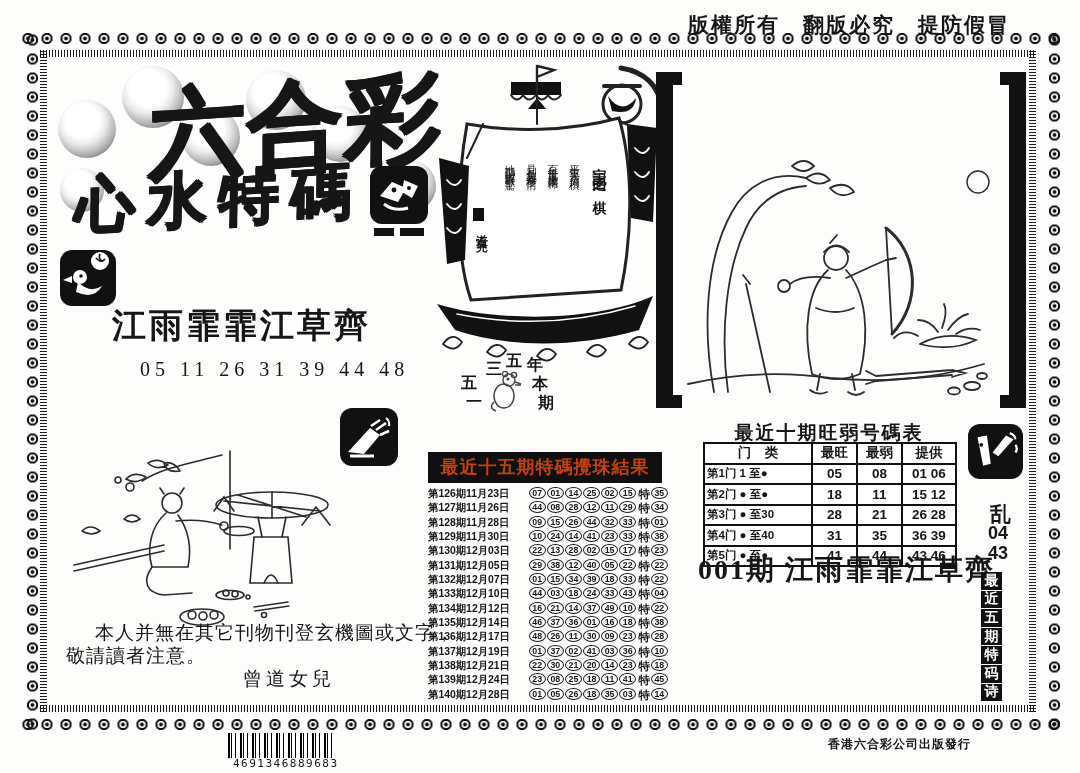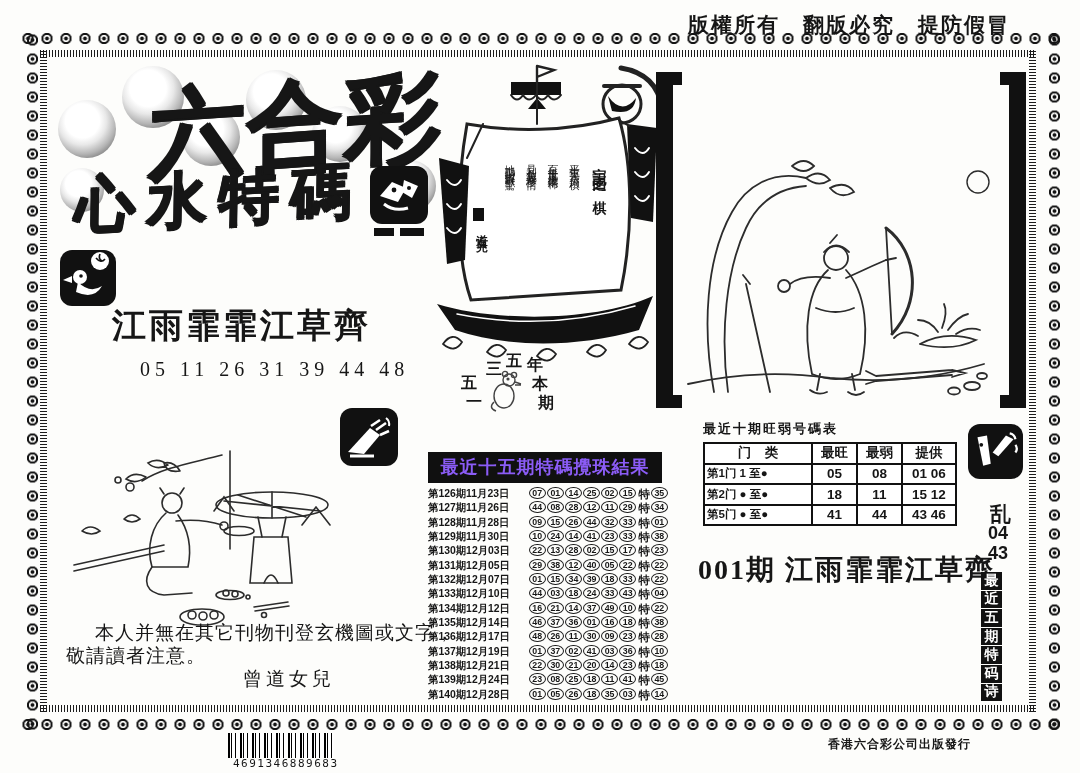--- a/index.html
+++ b/index.html
@@ -35,31 +35,31 @@
   
   .poem{writing-mode:vertical-rl;text-orientation:upright;}
   .phead{font-size:14px;font-weight:bold;letter-spacing:4px;line-height:2.0;}
   .pline{font-size:10.5px;letter-spacing:2.5px;line-height:2.05;}
   .psign{writing-mode:vertical-rl;text-orientation:upright;font-size:12px;font-weight:bold;letter-spacing:3px;}
   .blob{width:11px;height:13px;background:#111;margin-bottom:3px;}
 
   .zch{font-size:16px;font-weight:bold;}
 
   
-  .res-header{background:#101010;color:#8b5cf6;font-weight:900;font-size:18px;letter-spacing:1px;
+  .res-header{background:#101010;color:#c2410c;font-weight:900;font-size:18px;letter-spacing:1px;
       text-align:center;line-height:31px;font-family:"Liberation Sans",sans-serif;white-space:nowrap;}
   .rrow{display:flex;align-items:flex-start;height:14.35px;}
   .rdate{width:101px;font-size:10.4px;font-weight:bold;white-space:nowrap;font-family:"Liberation Sans",sans-serif;flex:none;}
   .oval{flex:none;display:inline-flex;justify-content:center;align-items:center;box-sizing:border-box;
       width:16.5px;height:12px;border:1.1px solid #1d1d1d;border-radius:50%;
       font-size:8.8px;font-weight:bold;margin-right:1.6px;font-family:"Liberation Sans",sans-serif;}
   .te{font-size:11.5px;font-weight:900;margin:0 1px;flex:none;}
 
   
-  .hc-title{font-size:13px;font-weight:900;letter-spacing:2px;text-align:left;font-family:"Liberation Sans",sans-serif;}
+  .hc-title{font-size:19px;font-weight:900;letter-spacing:2px;text-align:center;font-family:"Liberation Sans",sans-serif;}
   table.hc{border-collapse:collapse;table-layout:fixed;width:252px;background:#fff;}
   table.hc th,table.hc td{border:2px solid #111;text-align:center;height:18.5px;padding:0;
       font-size:13.5px;font-weight:bold;font-family:"Liberation Sans",sans-serif;}
   table.hc td.cat{font-size:11.5px;text-align:left;padding-left:2px;letter-spacing:0;}
   .hc-footer{font-size:28px;font-weight:900;letter-spacing:2px;white-space:nowrap;}
 
   
   .codechar{font-size:21px;font-weight:900;}
   .codenum{font-size:18px;font-weight:bold;font-family:"Liberation Sans",sans-serif;}
   .vchar{width:21px;height:17.6px;background:#111;color:#fff;display:flex;align-items:center;justify-content:center;
@@ -418,20 +418,32 @@
           <td class="cat">第1门 1 至●</td>
           <td>05</td>
           <td>08</td>
           <td>01 06</td>
         </tr>
         <tr>
           <td class="cat">第2门 ● 至●</td>
           <td>18</td>
           <td>11</td>
           <td>15 12</td>
+        </tr>
+        <tr>
+          <td class="cat">第3门 ● 至30</td>
+          <td>28</td>
+          <td>21</td>
+          <td>26 28</td>
+        </tr>
+        <tr>
+          <td class="cat">第4门 ● 至40</td>
+          <td>31</td>
+          <td>35</td>
+          <td>36 39</td>
         </tr>
         <tr>
           <td class="cat">第5门 ● 至●</td>
           <td>41</td>
           <td>44</td>
           <td>43 46</td>
         </tr>
       </tbody>
   </table>
   <div class="abs hc-footer" style="left:698px;top:551px;">001期 江雨霏霏江草齊</div>

